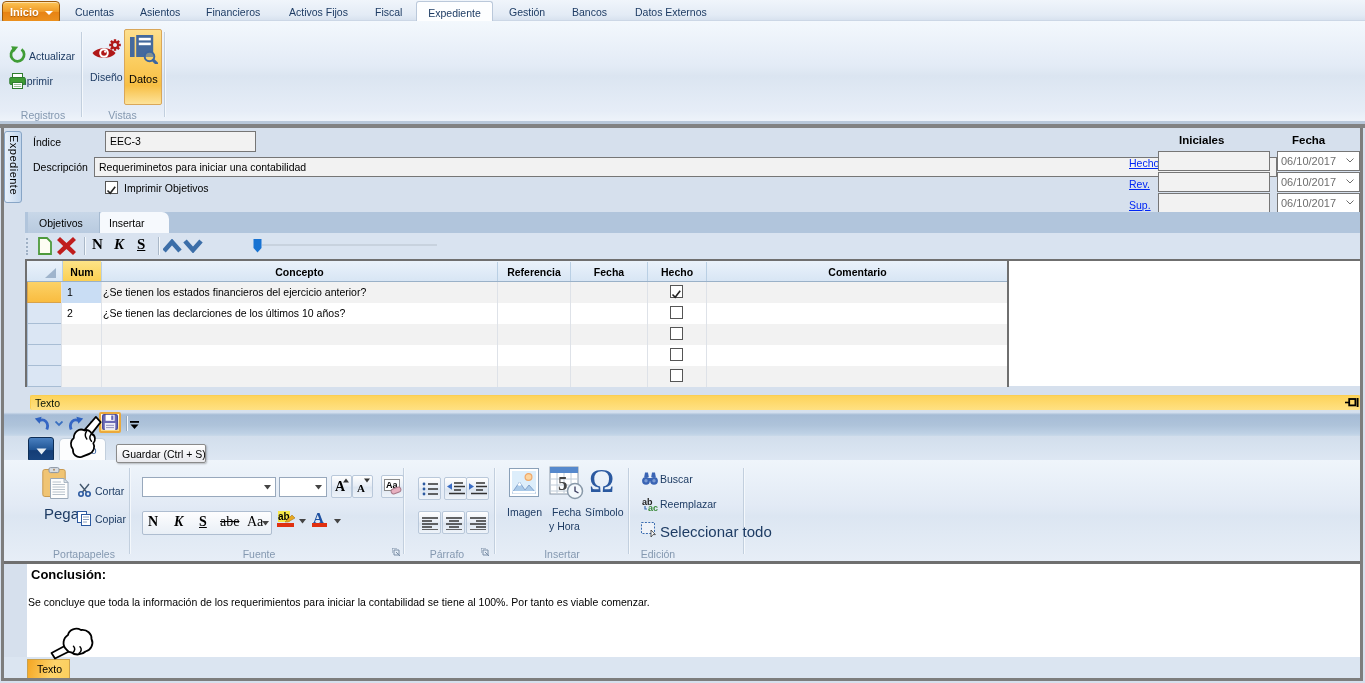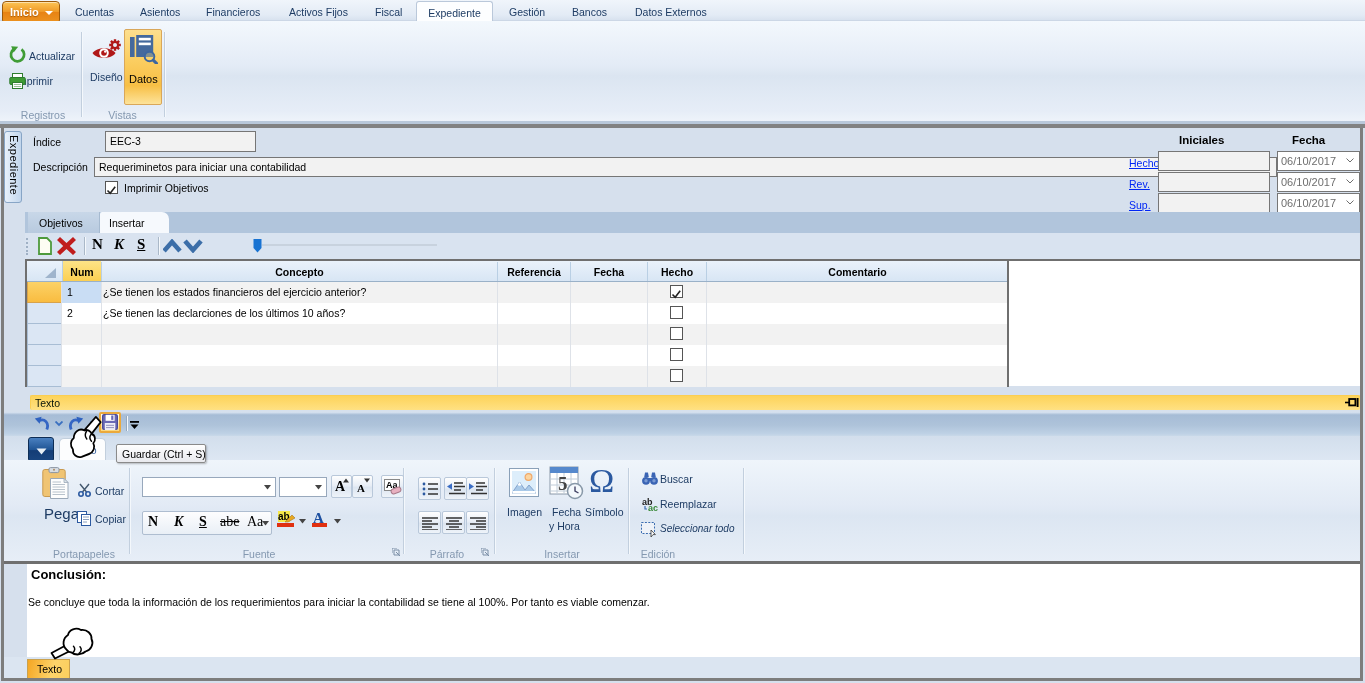--- a/index.html
+++ b/index.html
@@ -474,21 +474,21 @@
     <svg class="abs" style="left:638px;top:37px;" width="17" height="15" viewBox="0 0 17 15">
       <text x="0" y="8" font-size="9" font-weight="bold" fill="#222">ab</text>
       <text x="6" y="14" font-size="9" font-weight="bold" fill="#3a8a3a">ac</text>
       <path d="M3 9 L3 12 L5 12" stroke="#3a6cb0" fill="none" stroke-width="1.2"></path>
     </svg>
     <div class="abs" style="left:656px;top:38px;font-size:10.5px;color:#1e3c64;">Reemplazar</div>
     <svg class="abs" style="left:637px;top:62px;" width="17" height="15" viewBox="0 0 17 15">
       <rect x="0.5" y="0.5" width="13" height="11" fill="#eef2f8" stroke="#3a6cb0" stroke-dasharray="2 1.4"></rect>
       <path d="M10 8 L10 15 L12 12.6 L14.4 12.6 Z" fill="#fff" stroke="#333" stroke-width=".8"></path>
     </svg>
-    <div class="abs" style="left:656px;top:63px;font-size:10px;color:#1e3c64;font-style:italic;">Seleccionar todo</div>
+    <div class="abs" style="left:656px;top:63px;font-size:15px;color:#1e3c64;">Seleccionar todo</div>
   </div>
   <div class="abs" id="edband"></div>
   <div class="abs" id="textarea">
     <div style="position:absolute;left:4px;top:3px;font-size:13px;font-weight:bold;color:#000;">Conclusión:</div>
     <div style="position:absolute;left:1px;top:32px;font-size:10.5px;color:#000;">Se concluye que toda la información de los requerimientos para iniciar la contabilidad se tiene al 100%. Por tanto es viable comenzar.</div>
   </div>
   <div class="abs" id="bottombar"></div>
   <div class="abs" id="textotab">
       <span>Texto</span>
     </div>

